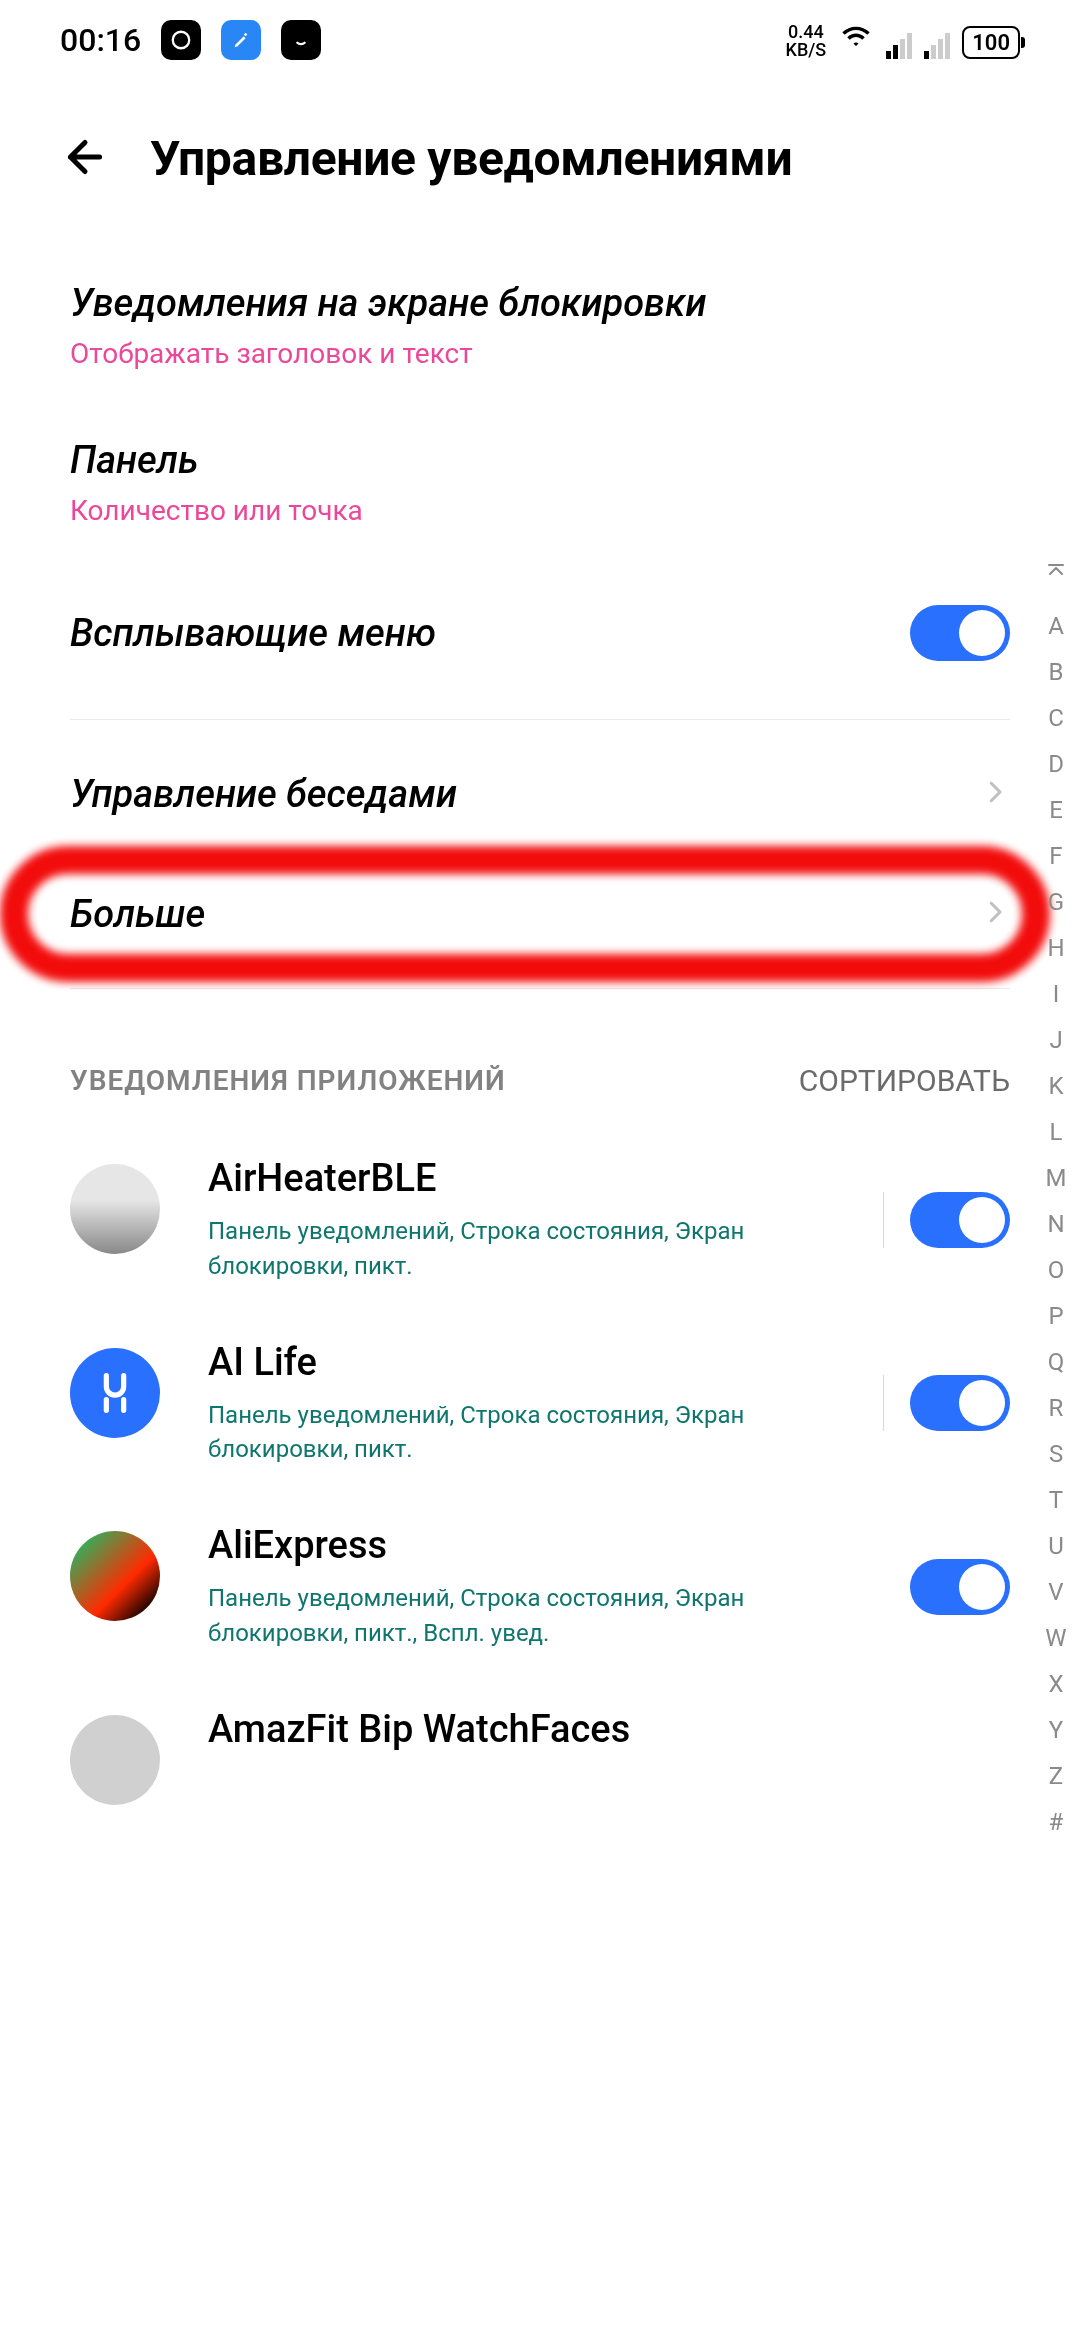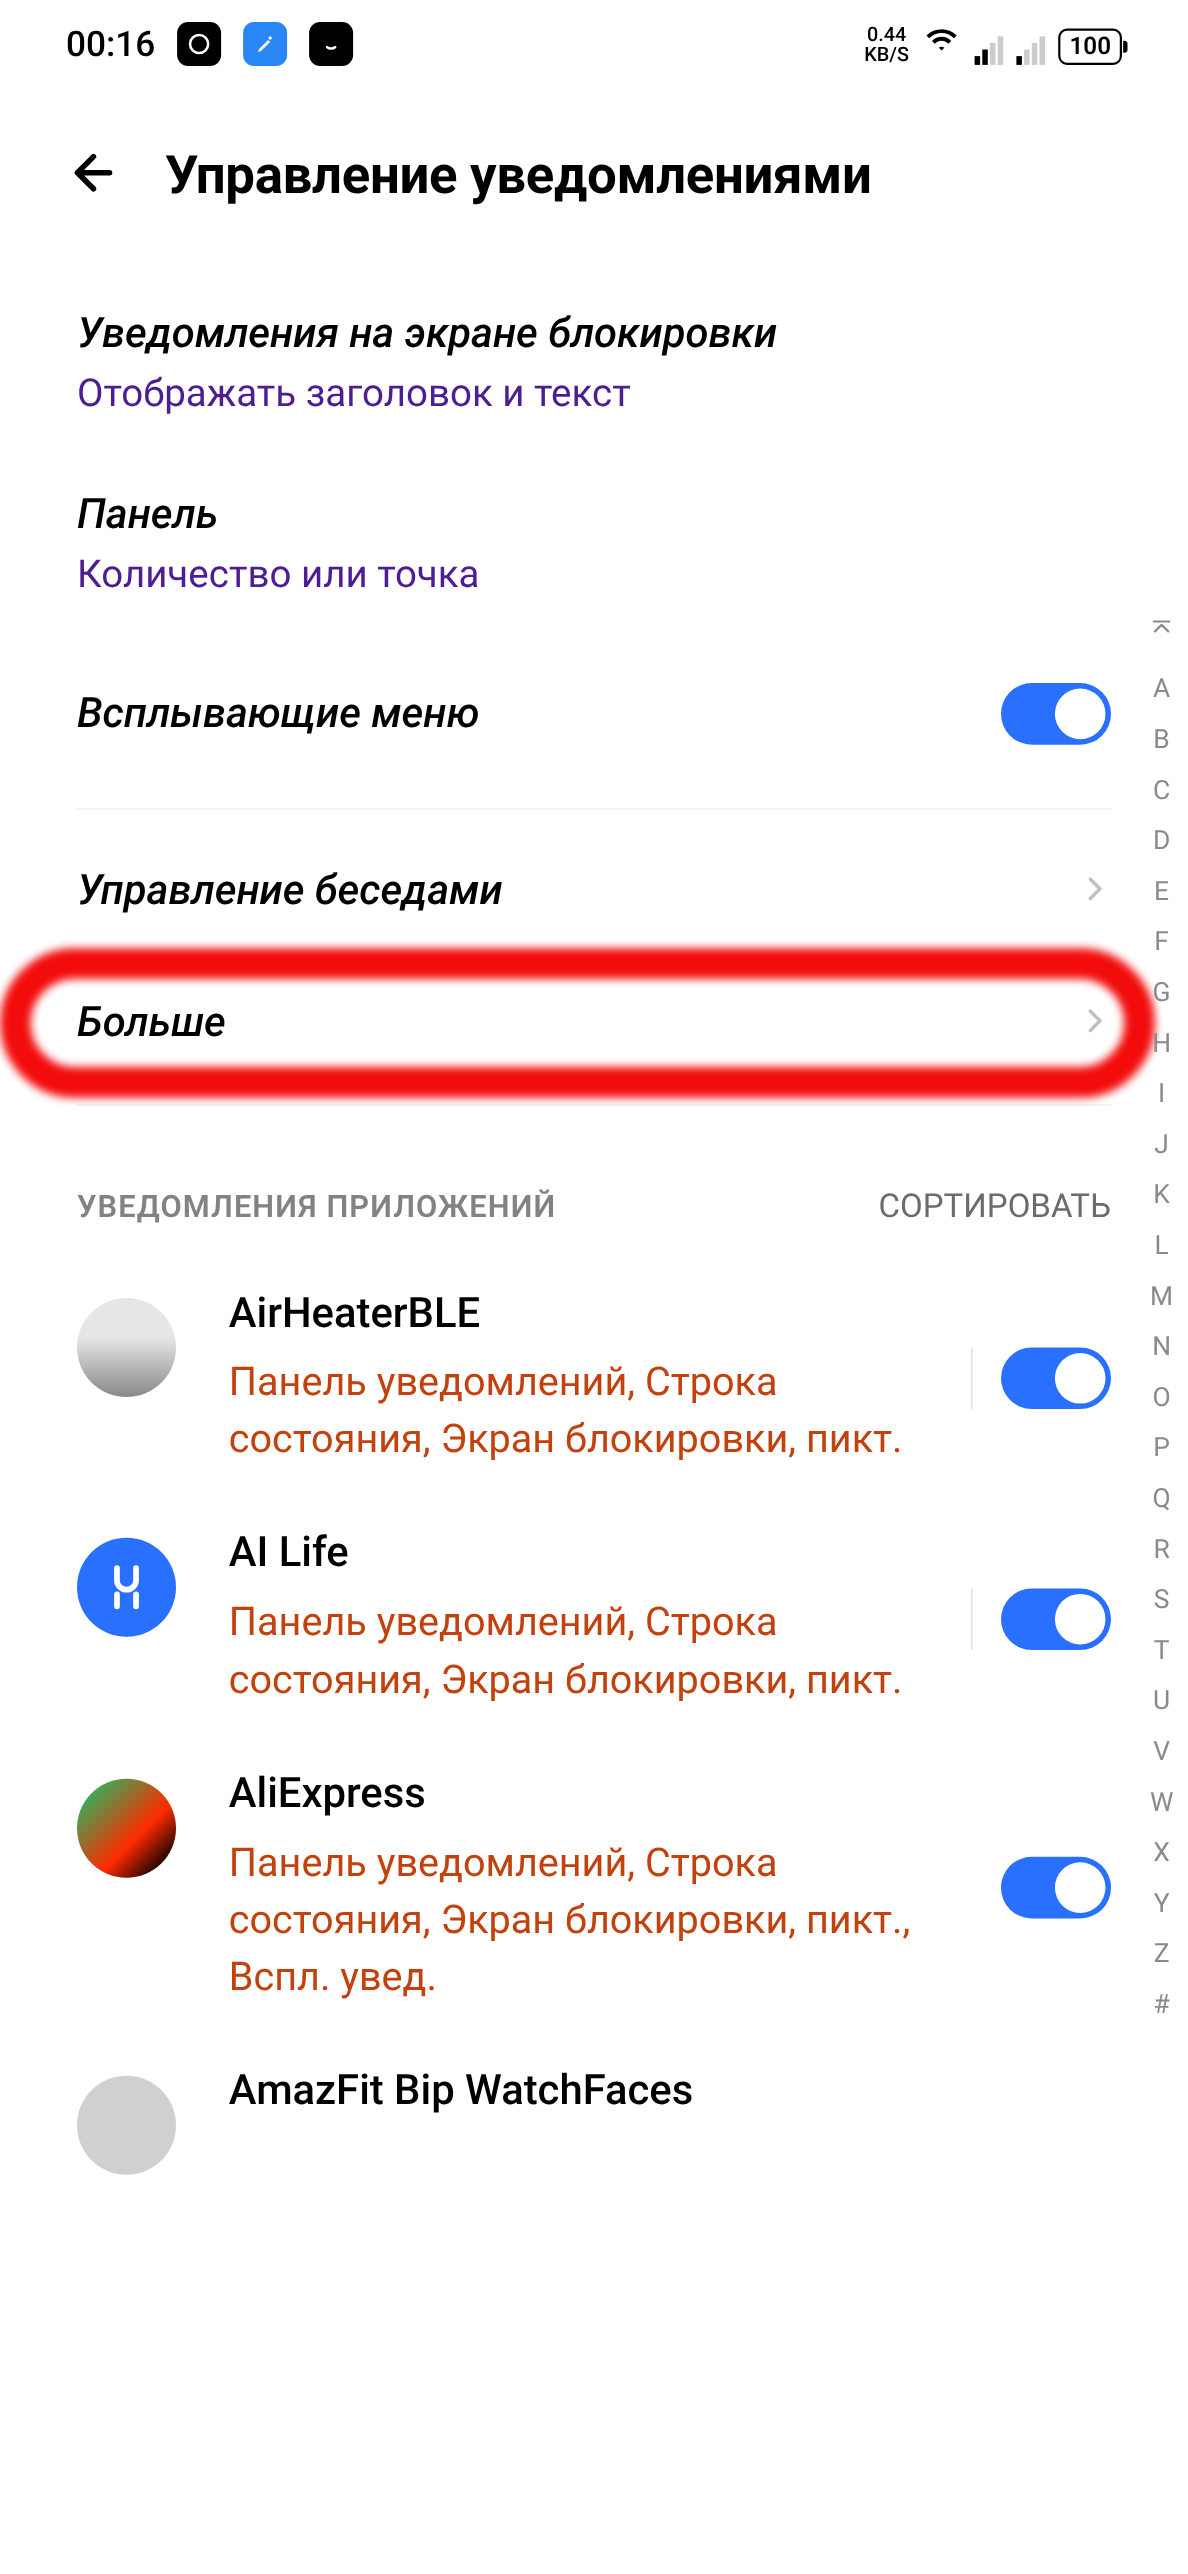--- a/index.html
+++ b/index.html
@@ -57,22 +57,22 @@
       padding: 34px 0;
     }
     .setting-title {
       font-size: 38px;
       font-weight: 500;
       color: #000000;
       margin-bottom: 12px;
       font-style: italic;
     }
     .setting-sub {
-      font-size: 35px;
-      color: #4c1d95;
+      font-size: 28px;
+      color: #ec4899;
     }
 
     .toggle-row {
       padding: 44px 0;
       display: flex;
       align-items: center;
       justify-content: space-between;
     }
     .toggle {
       width: 100px;
@@ -156,21 +156,21 @@
       margin-top: 8px;
       display: flex;
       align-items: center;
       justify-content: center;
       font-size: 38px;
       color: #fff;
       font-weight: 700;
     }
     .app-text { flex: 1; padding-right: 130px; }
     .app-name { font-size: 38px; font-weight: 500; margin-bottom: 14px; }
-    .app-desc { font-size: 36px; color: #c2410c; line-height: 1.45; }
+    .app-desc { font-size: 24px; color: #0f766e; line-height: 1.45; }
     .app-toggle-wrap {
       position: absolute;
       right: 0;
       top: 50%;
       transform: translateY(-50%);
       padding-left: 26px;
     }
     .app-toggle-wrap.with-sep { border-left: 1.5px solid #d8d8d8; }
 
     .alpha-index {

